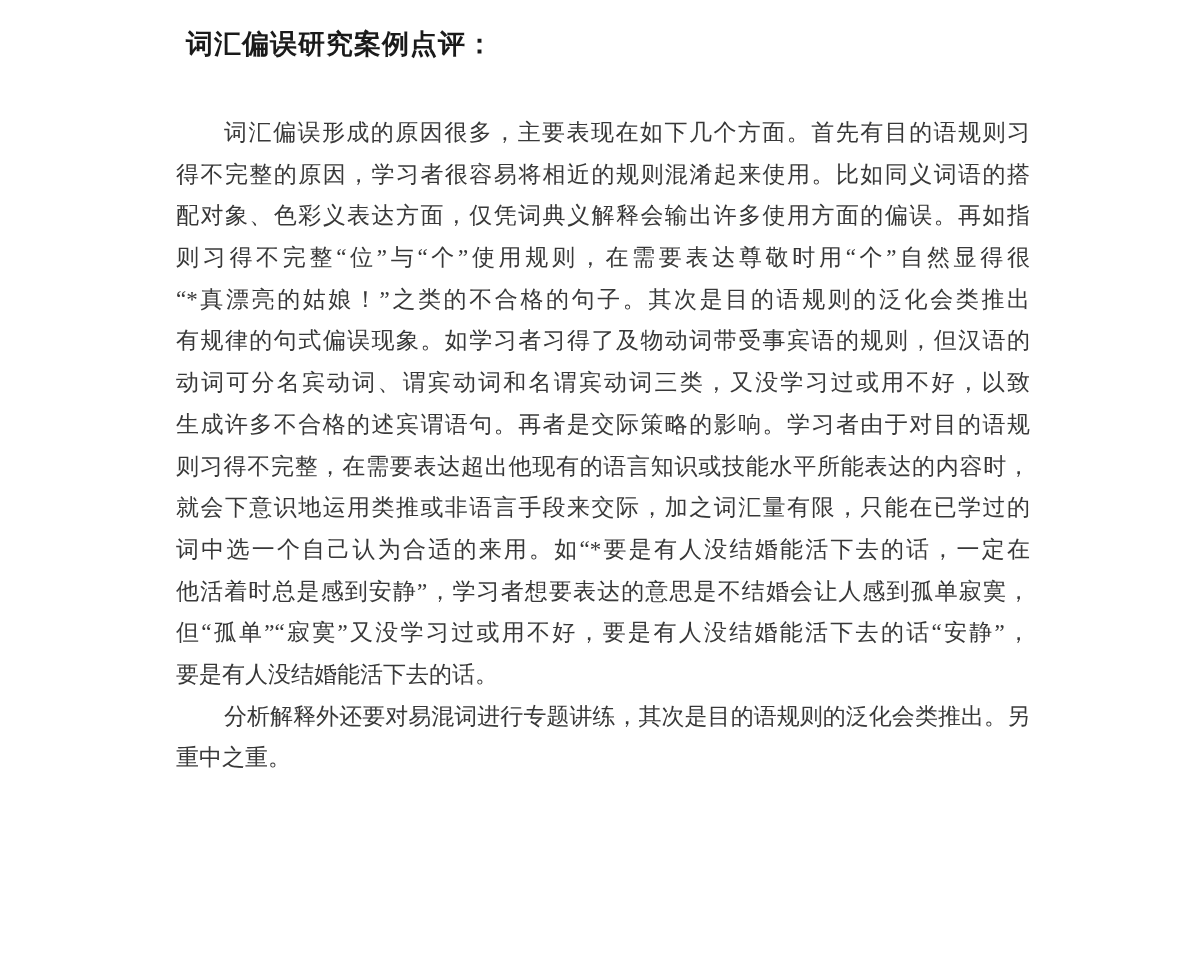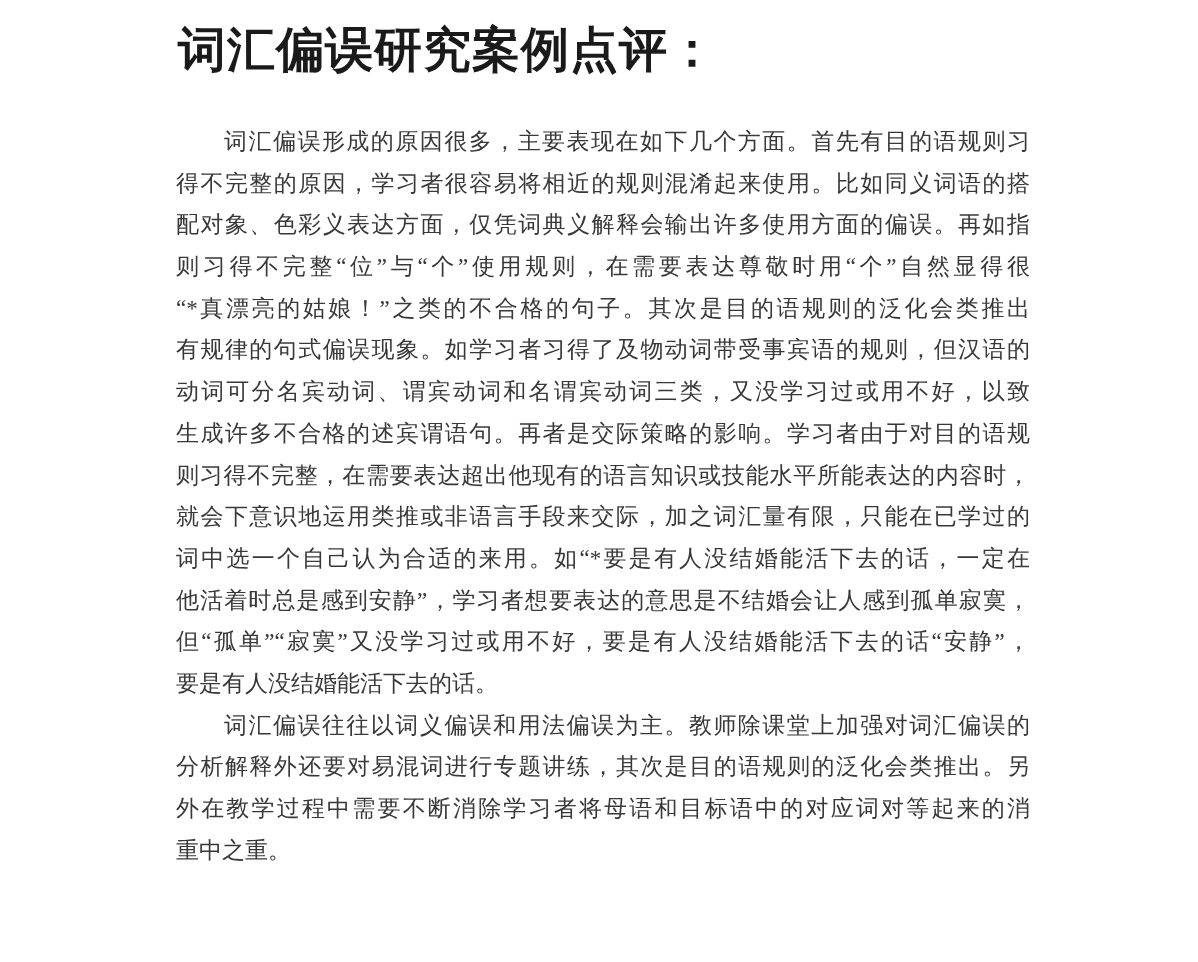--- a/index.html
+++ b/index.html
@@ -12,33 +12,32 @@
     width: 1198px;
     height: 962px;
     background: var(--bg-color, #ffffff);
     font-family: "Liberation Serif", "DejaVu Serif", serif;
     overflow: hidden;
   }
   .title {
     position: absolute;
     left: 178px;
     top: 18px;
-    margin: 0;
-    font-size: 48px;
+    margin: 8px;
+    font-size: 27px;
     font-weight: 700;
     letter-spacing: 1px;
     color: var(--title-color, #1a1a1a);
   }
   .content {
     position: absolute;
     left: 176px;
     top: 112px;
     width: 854px;
     color: var(--text-color, #383838);
-    margin-top: 9px;
   }
   .para {
     margin: 0;
     padding: 0;
   }
   .line {
     font-size: 23px;
     line-height: 41.7px;
     height: 41.7px;
     text-align: justify;
@@ -68,19 +67,17 @@
         <div class="line">动词可分名宾动词、谓宾动词和名谓宾动词三类，又没学习过或用不好，以致</div>
         <div class="line">生成许多不合格的述宾谓语句。再者是交际策略的影响。学习者由于对目的语规</div>
         <div class="line">则习得不完整，在需要表达超出他现有的语言知识或技能水平所能表达的内容时，</div>
         <div class="line">就会下意识地运用类推或非语言手段来交际，加之词汇量有限，只能在已学过的</div>
         <div class="line">词中选一个自己认为合适的来用。如“*要是有人没结婚能活下去的话，一定在</div>
         <div class="line">他活着时总是感到安静”，学习者想要表达的意思是不结婚会让人感到孤单寂寞，</div>
         <div class="line">但“孤单”“寂寞”又没学习过或用不好，要是有人没结婚能活下去的话“安静”，</div>
         <div class="line">要是有人没结婚能活下去的话。</div>
       </div>
     <div class="para">
-        <div class="line">词汇偏误往往以词义偏误和用法偏误为主。教师除课堂上加强对词汇偏误的</div>
         <div class="line">分析解释外还要对易混词进行专题讲练，其次是目的语规则的泛化会类推出。另</div>
-        <div class="line">外在教学过程中需要不断消除学习者将母语和目标语中的对应词对等起来的消</div>
         <div class="line">重中之重。</div>
       </div>
   </div>
 </div>
 
 </body></html>

